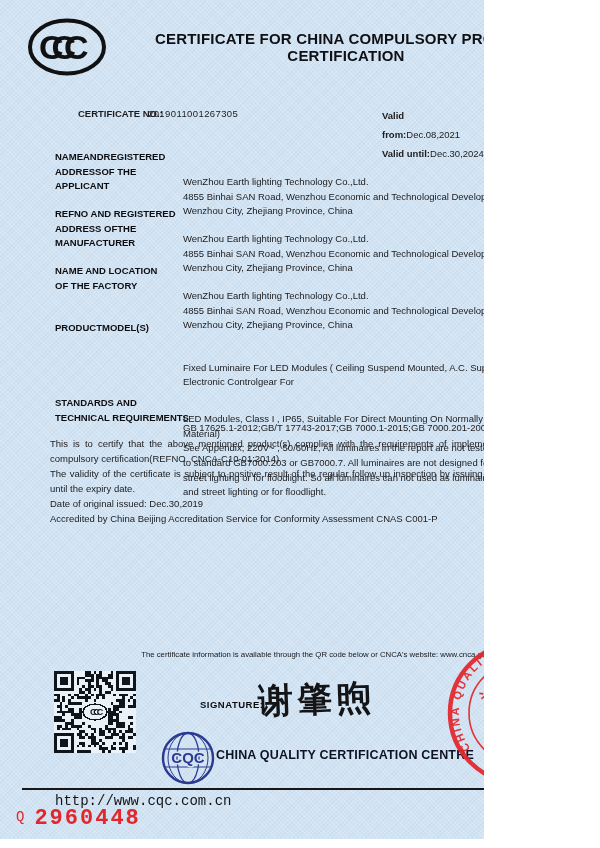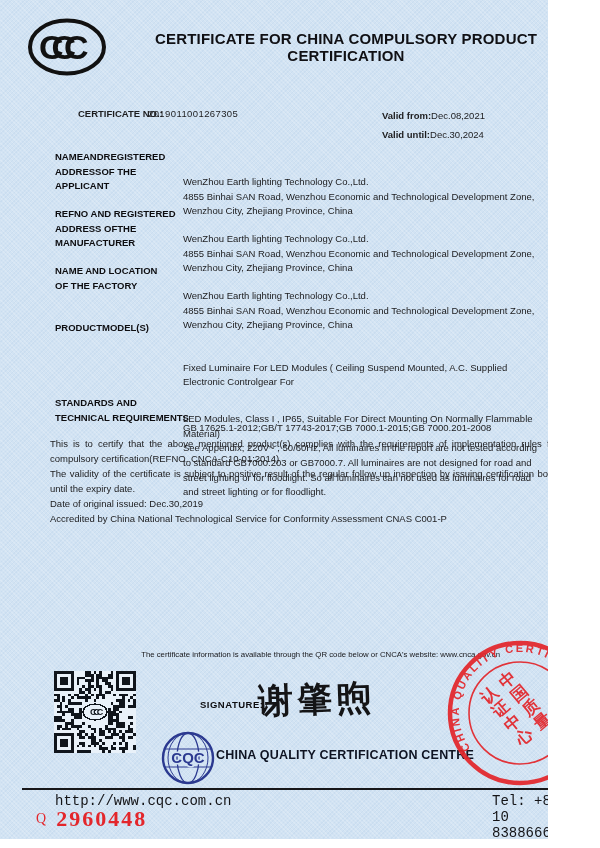--- a/index.html
+++ b/index.html
@@ -1,18 +1,18 @@
 <!DOCTYPE html>
 <html><head>
 <meta charset="utf-8">
 <style>
   * { margin:0; padding:0; box-sizing:border-box; }
   html,body { width:600px; height:848px; background:#ffffff; font-family:"Liberation Sans", sans-serif; }
   .cert {
-    position:absolute; left:0; top:0; width:548px; height:839px; overflow:hidden;
+    position:absolute; left:0; top:0; width:484px; height:839px; overflow:hidden;
     background-color:#d2e3f3;
     background-image:
       repeating-linear-gradient(45deg, rgba(255,255,255,.18) 0 1px, transparent 1px 3px),
       repeating-linear-gradient(-45deg, rgba(150,185,220,.14) 0 1px, transparent 1px 3px);
     color:#1c1c1e;
   }
   
   .ccc-logo { position:absolute; left:26px; top:16px; }
   .title { position:absolute; left:110px; top:30px; width:472px; text-align:center;
            font-size:15px; font-weight:bold; letter-spacing:.2px; color:#101014; }
@@ -46,21 +46,21 @@
   
   .cqc-logo { position:absolute; left:160px; top:730px; }
   .issuer-name { position:absolute; left:216px; top:748px; font-size:12.5px; font-weight:bold;
                  letter-spacing:.2px; color:#0e1322; }
   
   .seal { position:absolute; left:445px; top:638px; opacity:.93; }
   
   .footer-rule { position:absolute; left:22px; top:788px; width:563px; border-top:2px solid #17171a; }
   .footer-text { position:absolute; top:793px; font-family:Liberation Mono, monospace; font-size:14px; color:#141417; }
   .f-web { left:55px; } .f-addr { left:218px; } .f-tel { left:492px; }
-  .serial { position:absolute; left:36px; top:806px; color:#e3262b; font-family:Liberation Serif, serif; }
+  .serial { position:absolute; left:16px; top:806px; color:#e3262b; font-family:Liberation Mono, monospace; }
   .serial .q { font-size:14px; vertical-align:3px; margin-right:10px; }
   .serial .num { font-size:22px; font-weight:bold; letter-spacing:2px; }
 </style>
 </head>
 <body>
 
 <div class="cert">
 
   <svg class="ccc-logo" width="82" height="62" viewBox="0 0 82 62">
     <ellipse cx="41" cy="31" rx="37" ry="26.5" fill="none" stroke="#111" stroke-width="4"></ellipse>
@@ -105,21 +105,21 @@
   <div class="section s4">
     <div class="sec-label">STANDARDS AND
 TECHNICAL REQUIREMENTS</div>
     <div class="sec-value">GB 17625.1-2012;GB/T 17743-2017;GB 7000.1-2015;GB 7000.201-2008</div>
   </div>
 
   <div class="statements">
     <p>This is to certify that the above mentioned product(s) complies with the requirements of implementation rules for compulsory certification(REFNO. CNCA-C10-01:2014)</p>
     <p>The validity of the certificate is subject to positive result of the regular follow up inspection by issuing certification body until the expiry date.</p>
     <p>Date of original issued: Dec.30,2019</p>
-    <p>Accredited by China National Technological Service for Conformity Assessment CNAS C001-P</p>
+    <p>Accredited by China Beijing Accreditation Service for Conformity Assessment CNAS C001-P</p>
   </div>
 
   <div class="qr-notice">The certificate information is available through the QR code below or CNCA's website: www.cnca.gov.cn</div>
 
   <svg class="qr" width="82" height="82" viewBox="0 0 29 29" shape-rendering="crispEdges">
     <rect x="0" y="0" width="29" height="29" fill="#e9f1f9"></rect>
     <path id="qr-cells" fill="#10151c" d="M11,0h1v1h-1zM12,0h1v1h-1zM14,0h1v1h-1zM16,0h1v1h-1zM20,0h1v1h-1zM11,1h1v1h-1zM12,1h1v1h-1zM13,1h1v1h-1zM15,1h1v1h-1zM16,1h1v1h-1zM19,1h1v1h-1zM20,1h1v1h-1zM8,2h1v1h-1zM9,2h1v1h-1zM10,2h1v1h-1zM13,2h1v1h-1zM15,2h1v1h-1zM16,2h1v1h-1zM17,2h1v1h-1zM18,2h1v1h-1zM19,2h1v1h-1zM20,2h1v1h-1zM8,3h1v1h-1zM11,3h1v1h-1zM12,3h1v1h-1zM13,3h1v1h-1zM15,3h1v1h-1zM17,3h1v1h-1zM18,3h1v1h-1zM8,4h1v1h-1zM12,4h1v1h-1zM15,4h1v1h-1zM18,4h1v1h-1zM19,4h1v1h-1zM10,5h1v1h-1zM12,5h1v1h-1zM13,5h1v1h-1zM15,5h1v1h-1zM16,5h1v1h-1zM19,5h1v1h-1zM20,5h1v1h-1zM9,6h1v1h-1zM11,6h1v1h-1zM12,6h1v1h-1zM14,6h1v1h-1zM16,6h1v1h-1zM20,6h1v1h-1zM9,7h1v1h-1zM10,7h1v1h-1zM12,7h1v1h-1zM16,7h1v1h-1zM18,7h1v1h-1zM19,7h1v1h-1zM0,8h1v1h-1zM1,8h1v1h-1zM5,8h1v1h-1zM7,8h1v1h-1zM8,8h1v1h-1zM11,8h1v1h-1zM13,8h1v1h-1zM15,8h1v1h-1zM16,8h1v1h-1zM17,8h1v1h-1zM21,8h1v1h-1zM23,8h1v1h-1zM24,8h1v1h-1zM25,8h1v1h-1zM28,8h1v1h-1zM1,9h1v1h-1zM3,9h1v1h-1zM6,9h1v1h-1zM8,9h1v1h-1zM9,9h1v1h-1zM10,9h1v1h-1zM11,9h1v1h-1zM12,9h1v1h-1zM15,9h1v1h-1zM17,9h1v1h-1zM24,9h1v1h-1zM27,9h1v1h-1zM0,10h1v1h-1zM1,10h1v1h-1zM3,10h1v1h-1zM5,10h1v1h-1zM11,10h1v1h-1zM14,10h1v1h-1zM22,10h1v1h-1zM23,10h1v1h-1zM24,10h1v1h-1zM26,10h1v1h-1zM28,10h1v1h-1zM2,11h1v1h-1zM5,11h1v1h-1zM6,11h1v1h-1zM7,11h1v1h-1zM8,11h1v1h-1zM9,11h1v1h-1zM20,11h1v1h-1zM23,11h1v1h-1zM24,11h1v1h-1zM28,11h1v1h-1zM1,12h1v1h-1zM2,12h1v1h-1zM4,12h1v1h-1zM21,12h1v1h-1zM22,12h1v1h-1zM23,12h1v1h-1zM24,12h1v1h-1zM26,12h1v1h-1zM27,12h1v1h-1zM28,12h1v1h-1zM2,13h1v1h-1zM5,13h1v1h-1zM6,13h1v1h-1zM9,13h1v1h-1zM19,13h1v1h-1zM21,13h1v1h-1zM22,13h1v1h-1zM1,14h1v1h-1zM2,14h1v1h-1zM3,14h1v1h-1zM4,14h1v1h-1zM5,14h1v1h-1zM6,14h1v1h-1zM9,14h1v1h-1zM19,14h1v1h-1zM20,14h1v1h-1zM21,14h1v1h-1zM23,14h1v1h-1zM3,15h1v1h-1zM6,15h1v1h-1zM7,15h1v1h-1zM8,15h1v1h-1zM9,15h1v1h-1zM19,15h1v1h-1zM20,15h1v1h-1zM21,15h1v1h-1zM22,15h1v1h-1zM0,16h1v1h-1zM1,16h1v1h-1zM2,16h1v1h-1zM7,16h1v1h-1zM8,16h1v1h-1zM9,16h1v1h-1zM19,16h1v1h-1zM20,16h1v1h-1zM22,16h1v1h-1zM26,16h1v1h-1zM27,16h1v1h-1zM0,17h1v1h-1zM1,17h1v1h-1zM2,17h1v1h-1zM3,17h1v1h-1zM6,17h1v1h-1zM19,17h1v1h-1zM20,17h1v1h-1zM21,17h1v1h-1zM22,17h1v1h-1zM4,18h1v1h-1zM5,18h1v1h-1zM6,18h1v1h-1zM10,18h1v1h-1zM19,18h1v1h-1zM20,18h1v1h-1zM22,18h1v1h-1zM23,18h1v1h-1zM24,18h1v1h-1zM27,18h1v1h-1zM1,19h1v1h-1zM2,19h1v1h-1zM4,19h1v1h-1zM6,19h1v1h-1zM7,19h1v1h-1zM8,19h1v1h-1zM9,19h1v1h-1zM12,19h1v1h-1zM18,19h1v1h-1zM22,19h1v1h-1zM23,19h1v1h-1zM24,19h1v1h-1zM26,19h1v1h-1zM1,20h1v1h-1zM3,20h1v1h-1zM4,20h1v1h-1zM5,20h1v1h-1zM8,20h1v1h-1zM13,20h1v1h-1zM14,20h1v1h-1zM16,20h1v1h-1zM18,20h1v1h-1zM19,20h1v1h-1zM20,20h1v1h-1zM21,20h1v1h-1zM26,20h1v1h-1zM27,20h1v1h-1zM9,21h1v1h-1zM10,21h1v1h-1zM14,21h1v1h-1zM16,21h1v1h-1zM17,21h1v1h-1zM19,21h1v1h-1zM21,21h1v1h-1zM23,21h1v1h-1zM25,21h1v1h-1zM26,21h1v1h-1zM27,21h1v1h-1zM8,22h1v1h-1zM9,22h1v1h-1zM11,22h1v1h-1zM13,22h1v1h-1zM16,22h1v1h-1zM17,22h1v1h-1zM20,22h1v1h-1zM21,22h1v1h-1zM22,22h1v1h-1zM24,22h1v1h-1zM28,22h1v1h-1zM9,23h1v1h-1zM10,23h1v1h-1zM12,23h1v1h-1zM13,23h1v1h-1zM14,23h1v1h-1zM18,23h1v1h-1zM19,23h1v1h-1zM20,23h1v1h-1zM23,23h1v1h-1zM24,23h1v1h-1zM26,23h1v1h-1zM27,23h1v1h-1zM13,24h1v1h-1zM14,24h1v1h-1zM16,24h1v1h-1zM24,24h1v1h-1zM9,25h1v1h-1zM10,25h1v1h-1zM13,25h1v1h-1zM14,25h1v1h-1zM15,25h1v1h-1zM17,25h1v1h-1zM21,25h1v1h-1zM23,25h1v1h-1zM25,25h1v1h-1zM8,26h1v1h-1zM10,26h1v1h-1zM12,26h1v1h-1zM14,26h1v1h-1zM16,26h1v1h-1zM20,26h1v1h-1zM25,26h1v1h-1zM28,26h1v1h-1zM16,27h1v1h-1zM17,27h1v1h-1zM18,27h1v1h-1zM20,27h1v1h-1zM21,27h1v1h-1zM23,27h1v1h-1zM24,27h1v1h-1zM25,27h1v1h-1zM28,27h1v1h-1zM8,28h1v1h-1zM9,28h1v1h-1zM10,28h1v1h-1zM11,28h1v1h-1zM12,28h1v1h-1zM17,28h1v1h-1zM19,28h1v1h-1zM24,28h1v1h-1z"></path>
     <g fill="#10151c">
       <rect x="0" y="0" width="7" height="7"></rect>
         <rect x="1" y="1" width="5" height="5" fill="#e9f1f9"></rect>

